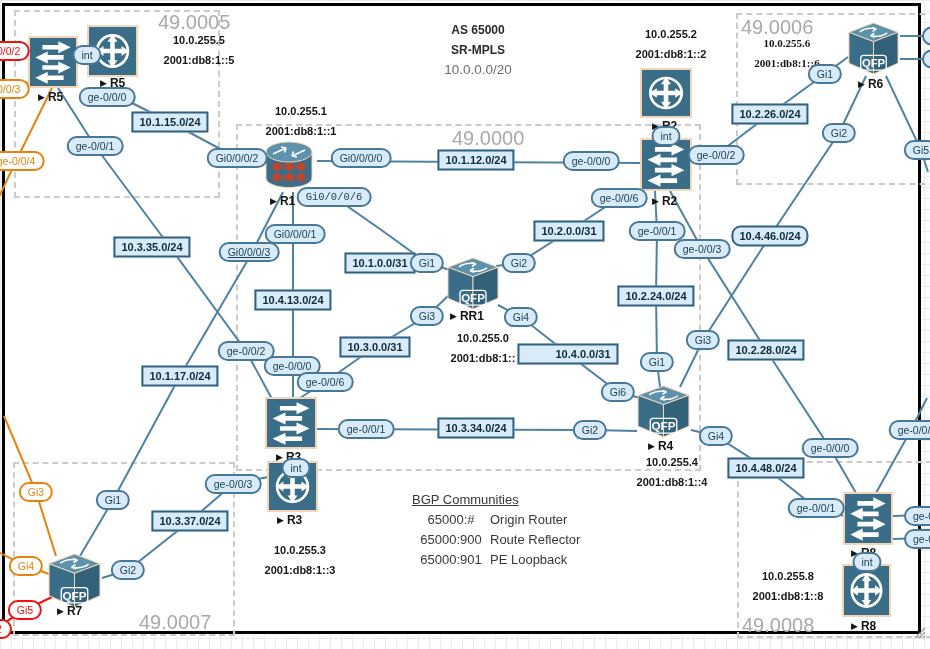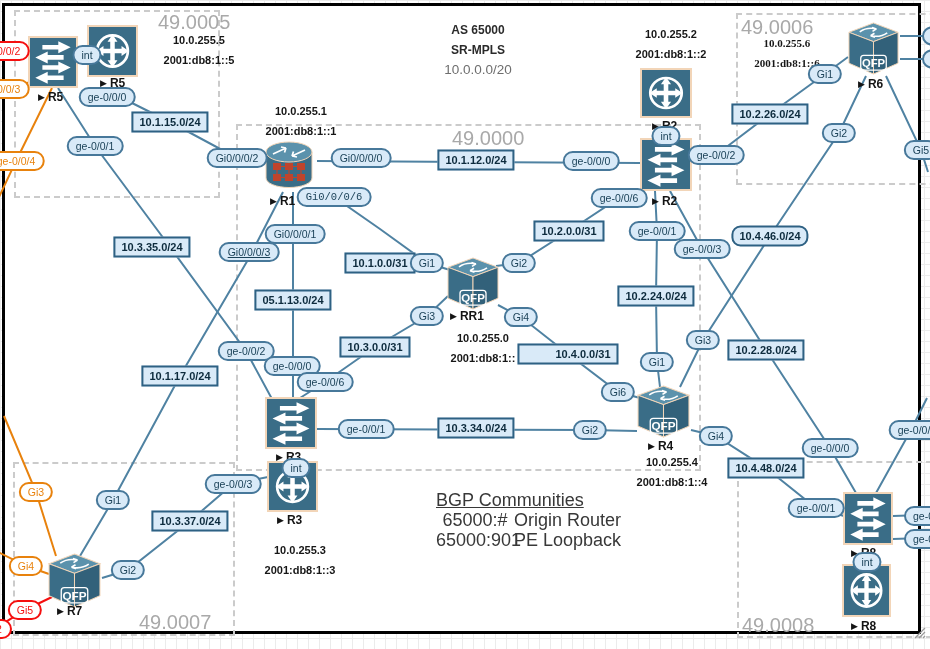--- a/index.html
+++ b/index.html
@@ -29,21 +29,21 @@
   .bubble{position:absolute;transform:translate(-50%,-50%);white-space:nowrap;z-index:6;
     background:#d9eaf8;border:2px solid #47789a;color:#1b4258;border-radius:12px;
     padding:1.5px 7px;font-size:10.5px;line-height:13px;min-width:8px;min-height:12px;text-align:center;}
   .bubble.left{transform:translateY(-50%);}
   .bubble.orange{background:#fff;border-color:#e8820d;color:#e8820d;}
   .bubble.red{background:#fff;border-color:#f50f0f;color:#f50f0f;}
   .title-block{position:absolute;left:478px;top:20px;transform:translateX(-50%);
     text-align:center;z-index:3;white-space:nowrap;}
   .title-block .t1{font-weight:bold;font-size:12px;color:#2b2b2b;line-height:20px;}
   .title-block .t2{font-size:13.5px;color:#6e6e6e;line-height:20px;}
-  .legend{position:absolute;left:436px;top:490px;z-index:3;font-size:18px;color:#383838;line-height:20px;}
+  .legend{position:absolute;left:412px;top:490px;z-index:3;font-size:13px;color:#383838;line-height:20px;}
   .legend .hd{text-decoration:underline;}
   .legend .row .c{display:inline-block;width:78px;text-align:center;}
   #grip{position:absolute;left:912px;top:625px;z-index:7;}
 </style>
 </head>
 <body>
 
 <div id="stage">
   <div id="page-rect"></div>
   <svg id="wires" width="930" height="649">
@@ -82,20 +82,23 @@
     <div class="t1">SR-MPLS</div>
     <div class="t2">10.0.0.0/20</div>
   </div>
 
   <div class="legend">
     <div class="hd">BGP Communities</div>
     <div class="row">
       <span class="c">65000:#</span><span>Origin Router</span>
     </div>
     <div class="row">
+      <span class="c">65000:900</span><span>Route Reflector</span>
+    </div>
+    <div class="row">
       <span class="c">65000:901</span><span>PE Loopback</span>
     </div>
   </div>
 
   <svg id="grip" width="15" height="15">
     <path d="M3 13 L13 3 M7 13 L13 7 M11 13 L13 11" stroke="#9a9a9a" stroke-width="1.3" fill="none"></path>
   </svg>
 <div class="zone" style="left: 14px; top: 10px; width: 206px; height: 188px;"></div>
     <div class="zone-label" style="left: 158px; top: 11px;">49.0005</div>
     <div class="zone" style="left: 236px; top: 124px; width: 465px; height: 347px;"></div>
@@ -127,20 +130,24 @@
       <div>2001:db8:1::</div>
     </div>
     <div class="caption" style="left: 672px; top: 452px;">
       <div>10.0.255.4</div>
       <div>2001:db8:1::4</div>
     </div>
     <div class="caption" style="left: 300px; top: 540px;">
       <div>10.0.255.3</div>
       <div>2001:db8:1::3</div>
     </div>
+    <div class="caption" style="left: 788px; top: 566px;">
+      <div>10.0.255.8</div>
+      <div>2001:db8:1::8</div>
+    </div>
     <div class="node boxed" style="left: 28px; top: 36px; width: 50px; height: 52px;">
       <svg viewBox="0 0 52 52" width="100%" height="100%" preserveAspectRatio="none">
     <path fill="#fff" d="M14 7.5 H32 V3.5 L46 10 L32 16.5 V12.5 H14 Z"></path>
     <path fill="#fff" d="M38 18.5 H20 V14.5 L6 21 L20 27.5 V23.5 H38 Z"></path>
     <path fill="#fff" d="M14 29.5 H32 V25.5 L46 32 L32 38.5 V34.5 H14 Z"></path>
     <path fill="#fff" d="M38 40.5 H20 V36.5 L6 43 L20 49.5 V45.5 H38 Z"></path>
       </svg>
     </div>
     <div class="nlabel" style="left: 38px; top: 90px;"><span class="tri">▶</span><span>R5</span></div>
     <div class="node boxed" style="left: 87px; top: 25px; width: 51px; height: 52px;">
@@ -265,21 +272,21 @@
     </div>
     <div class="nlabel" style="left: 851px; top: 619px;"><span class="tri">▶</span><span>R8</span></div>
     <div class="netlabel" style="left: 170px; top: 122px;">10.1.15.0/24</div>
     <div class="netlabel" style="left: 476px; top: 160px;">10.1.12.0/24</div>
     <div class="netlabel" style="left: 770px; top: 114px;">10.2.26.0/24</div>
     <div class="netlabel" style="left: 380px; top: 229px; margin-top: 34px;">10.1.0.0/31</div>
     <div class="netlabel" style="left: 569px; top: 231px;">10.2.0.0/31</div>
     <div class="netlabel" style="left: 770px; top: 236px; border-radius: 9px;">10.4.46.0/24</div>
     <div class="netlabel" style="left: 656px; top: 296px;">10.2.24.0/24</div>
     <div class="netlabel" style="left: 152px; top: 247px; text-align: right;">10.3.35.0/24</div>
-    <div class="netlabel" style="left: 293px; top: 300px;">05.1.13.0/24</div>
+    <div class="netlabel" style="left: 293px; top: 300px;">10.4.13.0/24</div>
     <div class="netlabel" style="left: 375px; top: 347px;">10.3.0.0/31</div>
     <div class="netlabel" style="left: 568px; top: 354px; padding-left: 36px;">10.4.0.0/31</div>
     <div class="netlabel" style="left: 766px; top: 350px;">10.2.28.0/24</div>
     <div class="netlabel" style="left: 180px; top: 376px;">10.1.17.0/24</div>
     <div class="netlabel" style="left: 476px; top: 428px;">10.3.34.0/24</div>
     <div class="netlabel" style="left: 766px; top: 468px;">10.4.48.0/24</div>
     <div class="netlabel" style="left: 190px; top: 521px;">10.3.37.0/24</div>
     <div class="bubble red" style="left: 1px; top: 51px;">ge-0/0/2</div>
     <div class="bubble orange" style="left: 1px; top: 89px;">ge-0/0/3</div>
     <div class="bubble orange" style="left: 16px; top: 161px;">ge-0/0/4</div>

